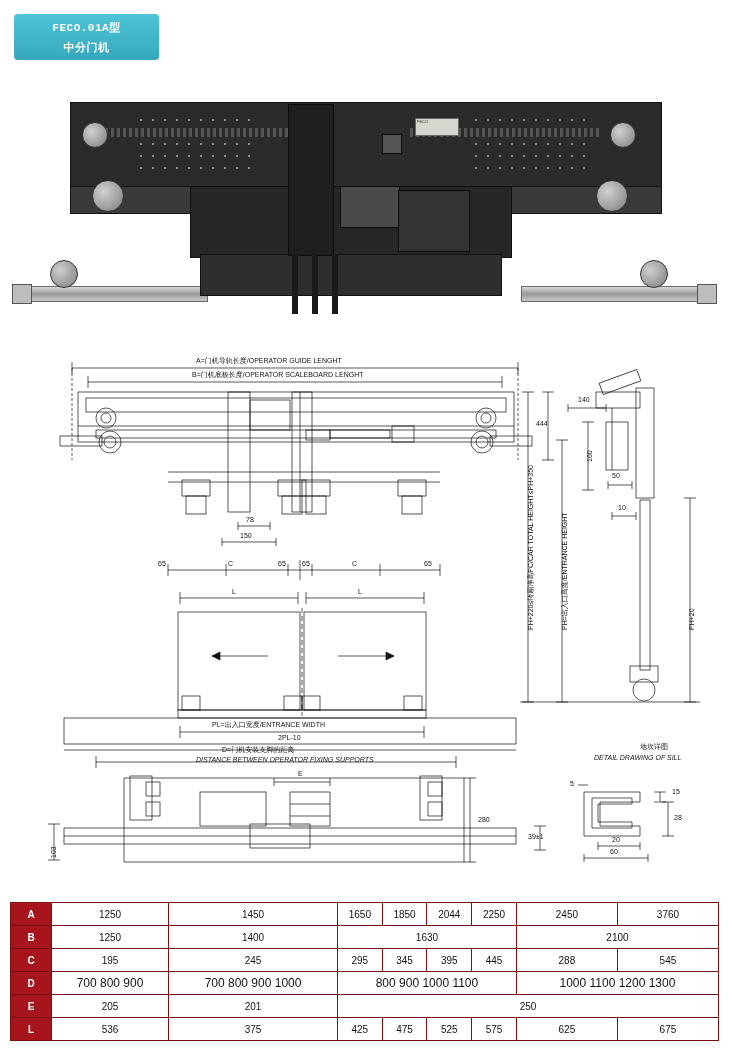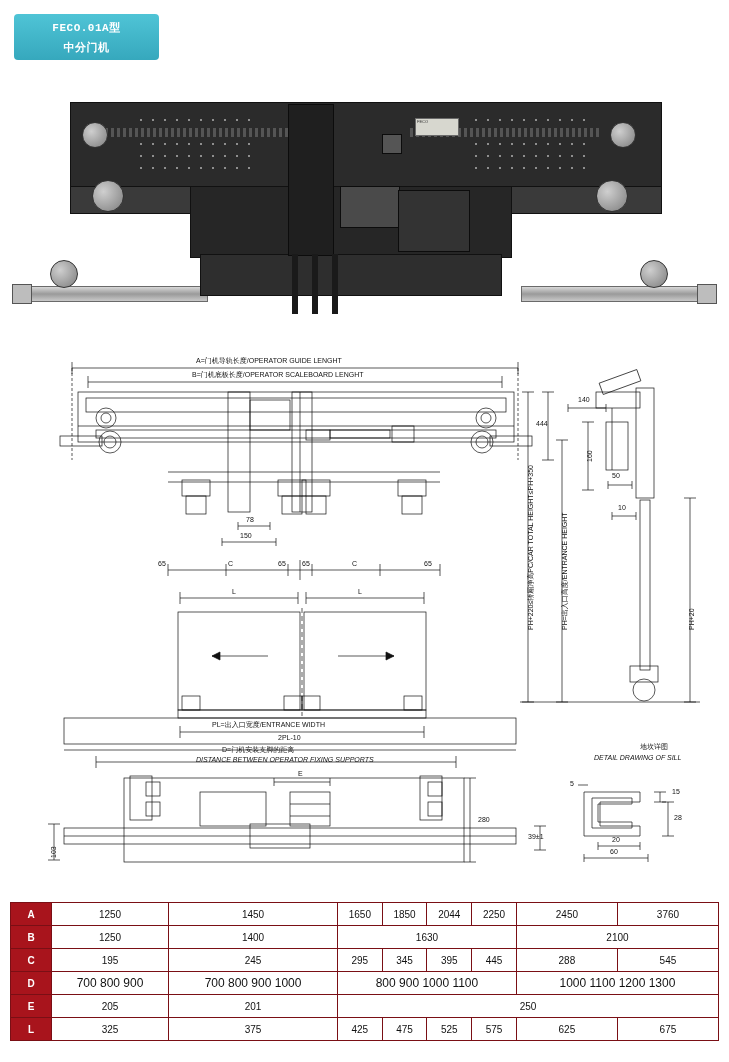--- a/index.html
+++ b/index.html
@@ -415,21 +415,21 @@
           <td colspan="2" class="v small">1000 1100 1200 1300</td>
         </tr>
         <tr>
           <td class="rowhead">E</td>
           <td class="v">205</td>
           <td class="v">201</td>
           <td colspan="6" class="v">250</td>
         </tr>
         <tr>
           <td class="rowhead">L</td>
-          <td class="v">325</td>
+          <td class="v">536</td>
           <td class="v">375</td>
           <td class="v">425</td>
           <td class="v">475</td>
           <td class="v">525</td>
           <td class="v">575</td>
           <td class="v">625</td>
           <td class="v">675</td>
         </tr>
       </tbody>
   </table>

